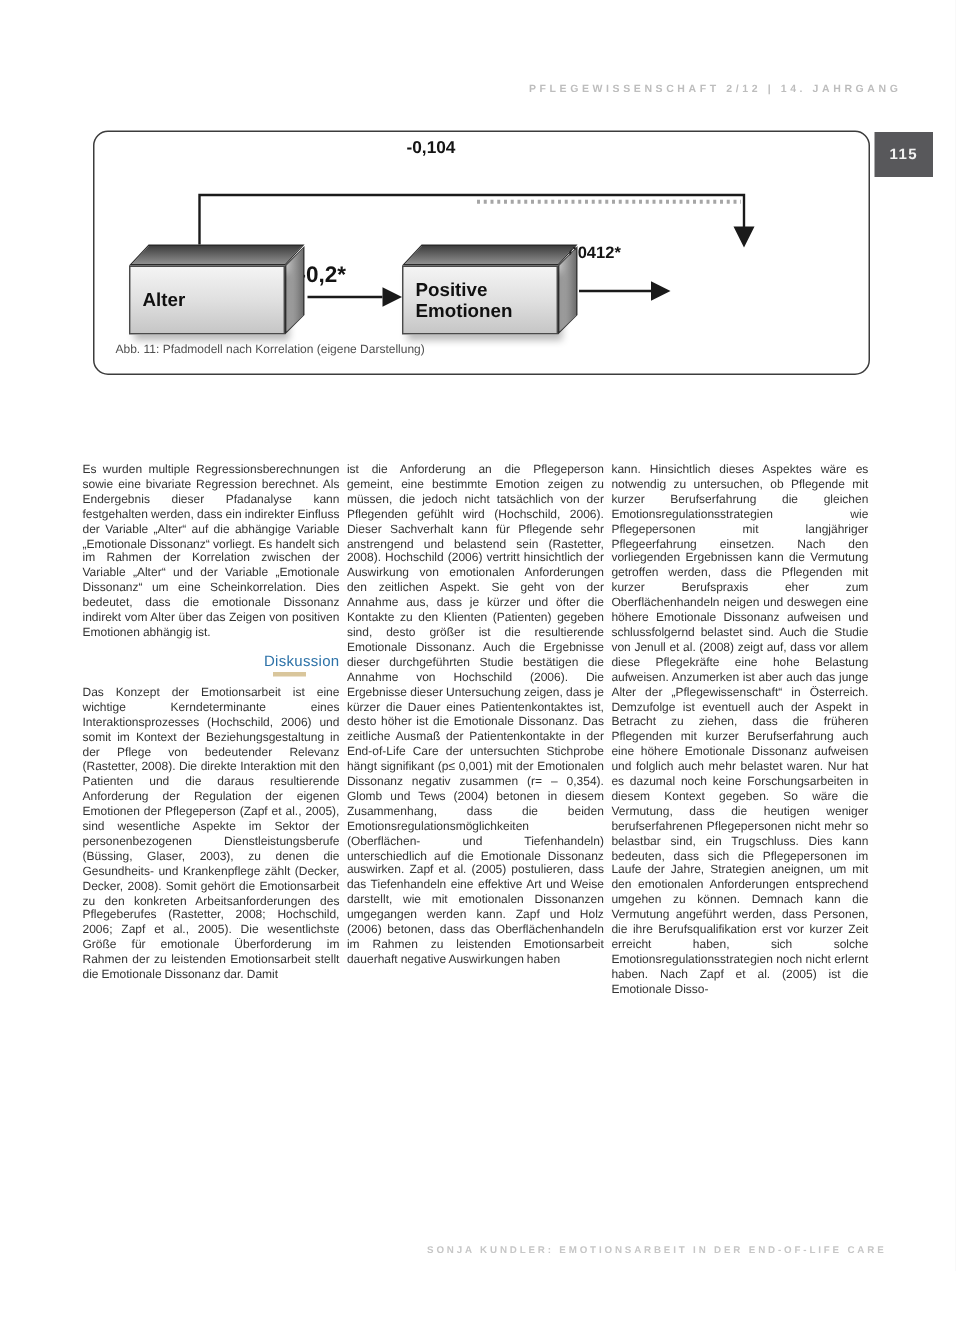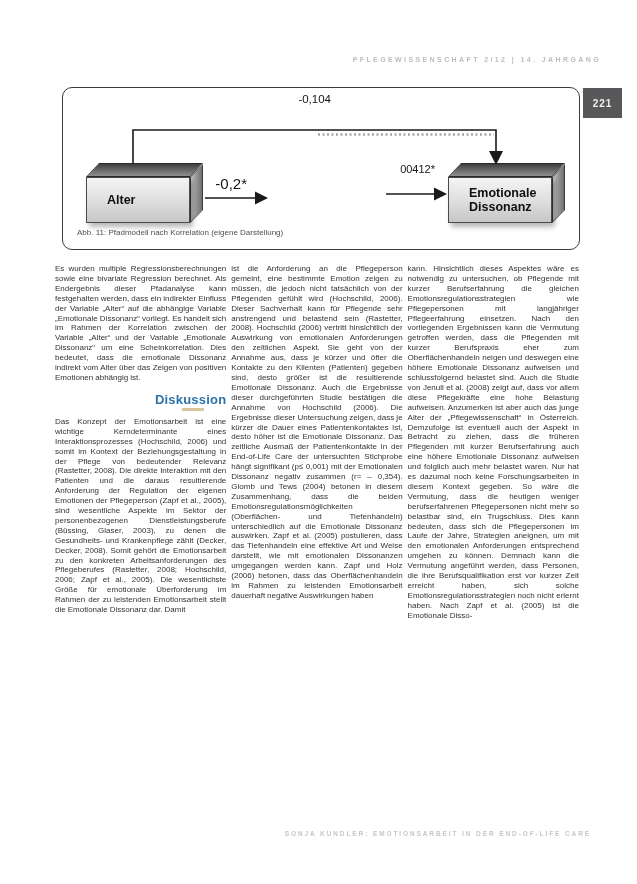--- a/index.html
+++ b/index.html
@@ -12,57 +12,57 @@
   .page-footer { position:absolute; top:830px; right:46px; font-size:6.5px; letter-spacing:1.9px;
     color:#c6c6c6; text-transform:uppercase; font-weight:bold; }
   .page-badge { position:absolute; top:88px; left:583px; width:39px; height:30px; background:#58585b;
     color:#f2f2f2; display:flex; align-items:center; justify-content:center; font-size:10px;
     letter-spacing:1px; font-weight:bold; }
 
   
   .figure-box { position:absolute; left:62px; top:87px; width:518px; height:163px;
     border:1.5px solid #3c3c3c; border-radius:10px; background:#fff; }
   .figure-box svg { position:absolute; left:0; top:0; }
-  .coef { position:absolute; font-weight:normal; color:#141414; text-align:right; }
+  .coef { position:absolute; font-weight:bold; color:#141414; text-align:left; }
   .coef-top { left:208px; top:5px; width:60px; font-size:11.5px; }
   .coef-1 { left:136px; top:87px; width:48px; font-size:15px; }
   .coef-2 { left:316px; top:75px; width:56px; font-size:11px; }
 
   .node { position:absolute; width:118px; height:61px; }
   .node .face-top { position:absolute; left:0; top:0; width:104px; height:14px;
     background:linear-gradient(to bottom,#3e3e3e,#8f8f8f); border:1px solid #2a2a2a;
     transform:skewX(-43deg); transform-origin:bottom left; }
   .node .face-side { position:absolute; left:104px; top:14px; width:13px; height:46px;
     background:linear-gradient(to right,#c0c0c0,#6e6e6e); border:1px solid #3a3a3a;
     transform:skewY(-45deg); transform-origin:top left; }
   .node .face-front { position:absolute; left:0; top:14px; width:104px; height:46px;
     background:linear-gradient(180deg,#f4f4f4 0%,#e0e0e0 50%,#c6c6c6 100%);
-    border:1px solid #4a4a4a; display:flex; align-items:center; padding-left:20px;
+    border:1px solid #4a4a4a; display:flex; align-items:center; padding-left:8px;
     font-weight:bold; font-size:12.5px; line-height:1.12; color:#101010;
     box-shadow:3px 4px 5px rgba(0,0,0,0.28); }
   .figure-caption { position:absolute; left:14px; top:140px; font-size:8px; color:#4f4f4f; }
 
   
   .columns { position:absolute; left:55px; top:264px; width:524px; display:flex; gap:5px; }
-  .col { width:171.3px; }
+  .col { width:171.3px;margin-top:44px; }
   .col p { font-size:8px; line-height:9.9px; text-align:justify; color:#333333;
     hyphens:auto; -webkit-hyphens:auto; word-spacing:-0.2px; }
-  h2.section-heading { font-size:13px; font-weight:bold; color:#2d72a8; text-align:right;
+  h2.section-heading { font-size:10px; font-weight:normal; color:#2d72a8; text-align:right;
     margin-top:9px; margin-bottom:1px; letter-spacing:0.2px; }
   .heading-underline { height:3px; width:22px; background:#d9c69c; margin-left:auto;
     margin-right:22px; margin-bottom:6px; }
 </style>
 </head>
 <body>
 
 <div class="page">
 
   <div class="journal-header">Pflegewissenschaft 2/12 | 14. Jahrgang</div>
 
-  <div class="page-badge">221</div>
+  <div class="page-badge">115</div>
 
   <div class="figure-box">
     <svg width="518" height="163" viewBox="0 0 518 163">
 
       <path d="M70,75 L70,42 L433,42 L433,64" fill="none" stroke="#1a1a1a" stroke-width="1.6"></path>
       <line x1="255" y1="46.5" x2="431" y2="46.5" stroke="#a6a6a6" stroke-width="2.6" stroke-dasharray="2 2.5"></line>
       <polygon points="426,63 440,63 433,77" fill="#1a1a1a"></polygon>
 
       <line x1="142" y1="110" x2="192" y2="110" stroke="#1a1a1a" stroke-width="1.6"></line>
       <polygon points="192,103.5 192,116.5 205,110" fill="#1a1a1a"></polygon>
@@ -73,24 +73,24 @@
 
     <div class="coef coef-top">-0,104</div>
     <div class="coef coef-1">-0,2*</div>
     <div class="coef coef-2">00412*</div>
 
     <div class="node" style="left:23px; top:75px;">
       <div class="face-top"></div>
       <div class="face-side"></div>
       <div class="face-front">Alter</div>
     </div>
-    <div class="node" style="left:385px; top:75px;">
+    <div class="node" style="left:205px; top:75px;">
       <div class="face-top"></div>
       <div class="face-side"></div>
-      <div class="face-front">Emotionale Dissonanz</div>
+      <div class="face-front">Positive Emotionen</div>
     </div>
 
     <div class="figure-caption">Abb. 11: Pfadmodell nach Korrelation (eigene Darstellung)</div>
   </div>
 
   <div class="columns">
     <div class="col">
       <p>Es wurden multiple Regressionsberechnungen sowie eine bivariate Regression berechnet. Als Endergebnis dieser Pfadanalyse kann festgehalten werden, dass ein indirekter Einfluss der Variable „Alter“ auf die abhängige Variable „Emotionale Dissonanz“ vorliegt. Es handelt sich im Rahmen der Korrelation zwischen der Variable „Alter“ und der Variable „Emotionale Dissonanz“ um eine Scheinkorrelation. Dies bedeutet, dass die emotionale Dissonanz indirekt vom Alter über das Zeigen von positiven Emotionen abhängig ist.</p>
       <h2 class="section-heading">Diskussion</h2>
       <div class="heading-underline"></div>

